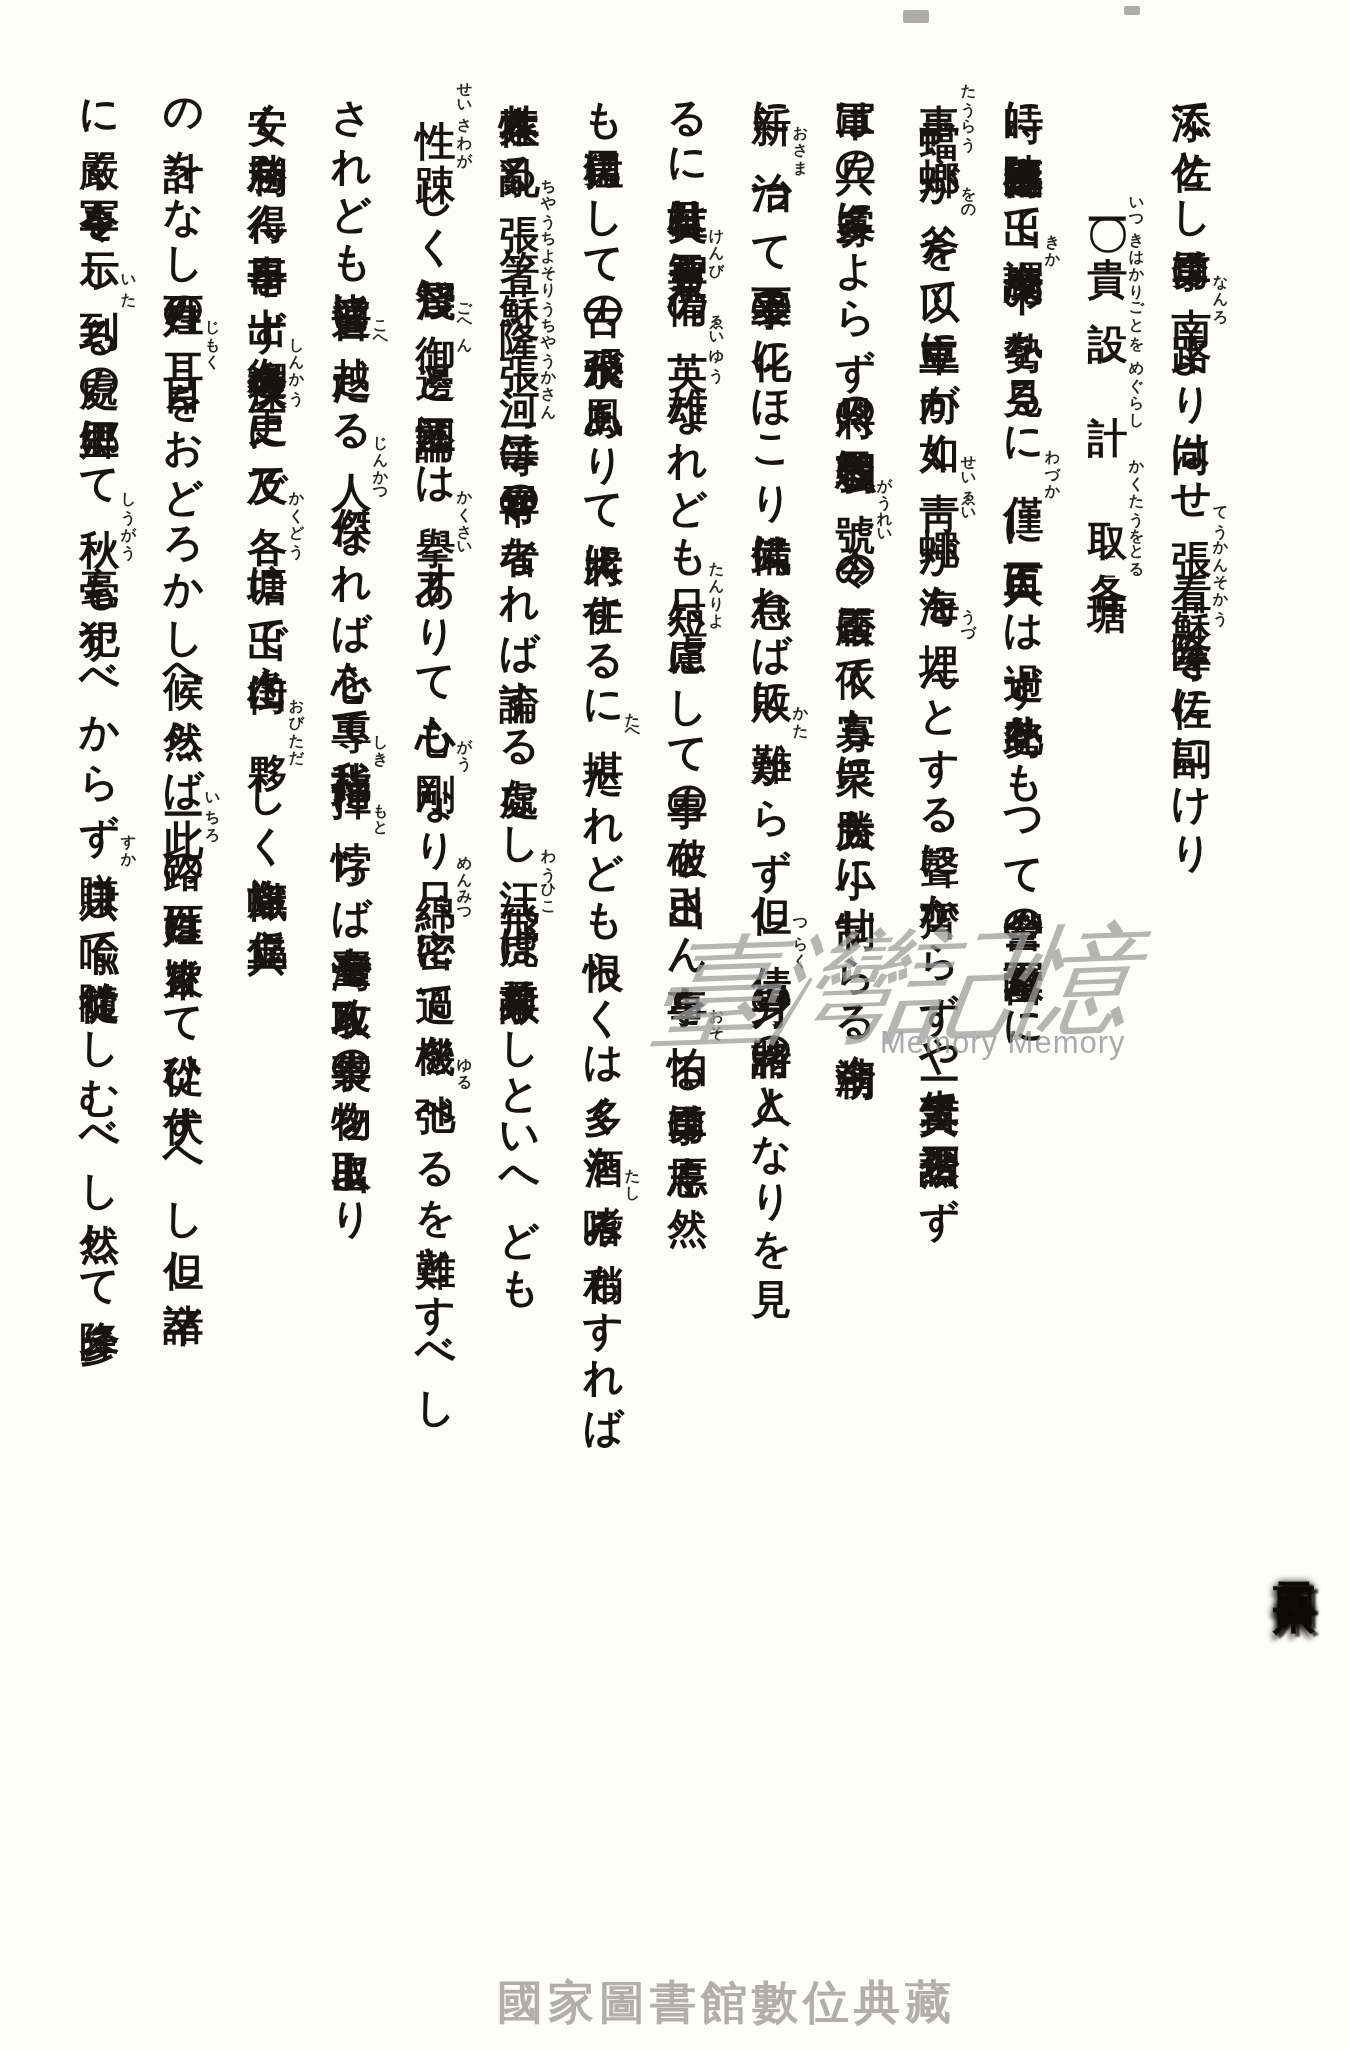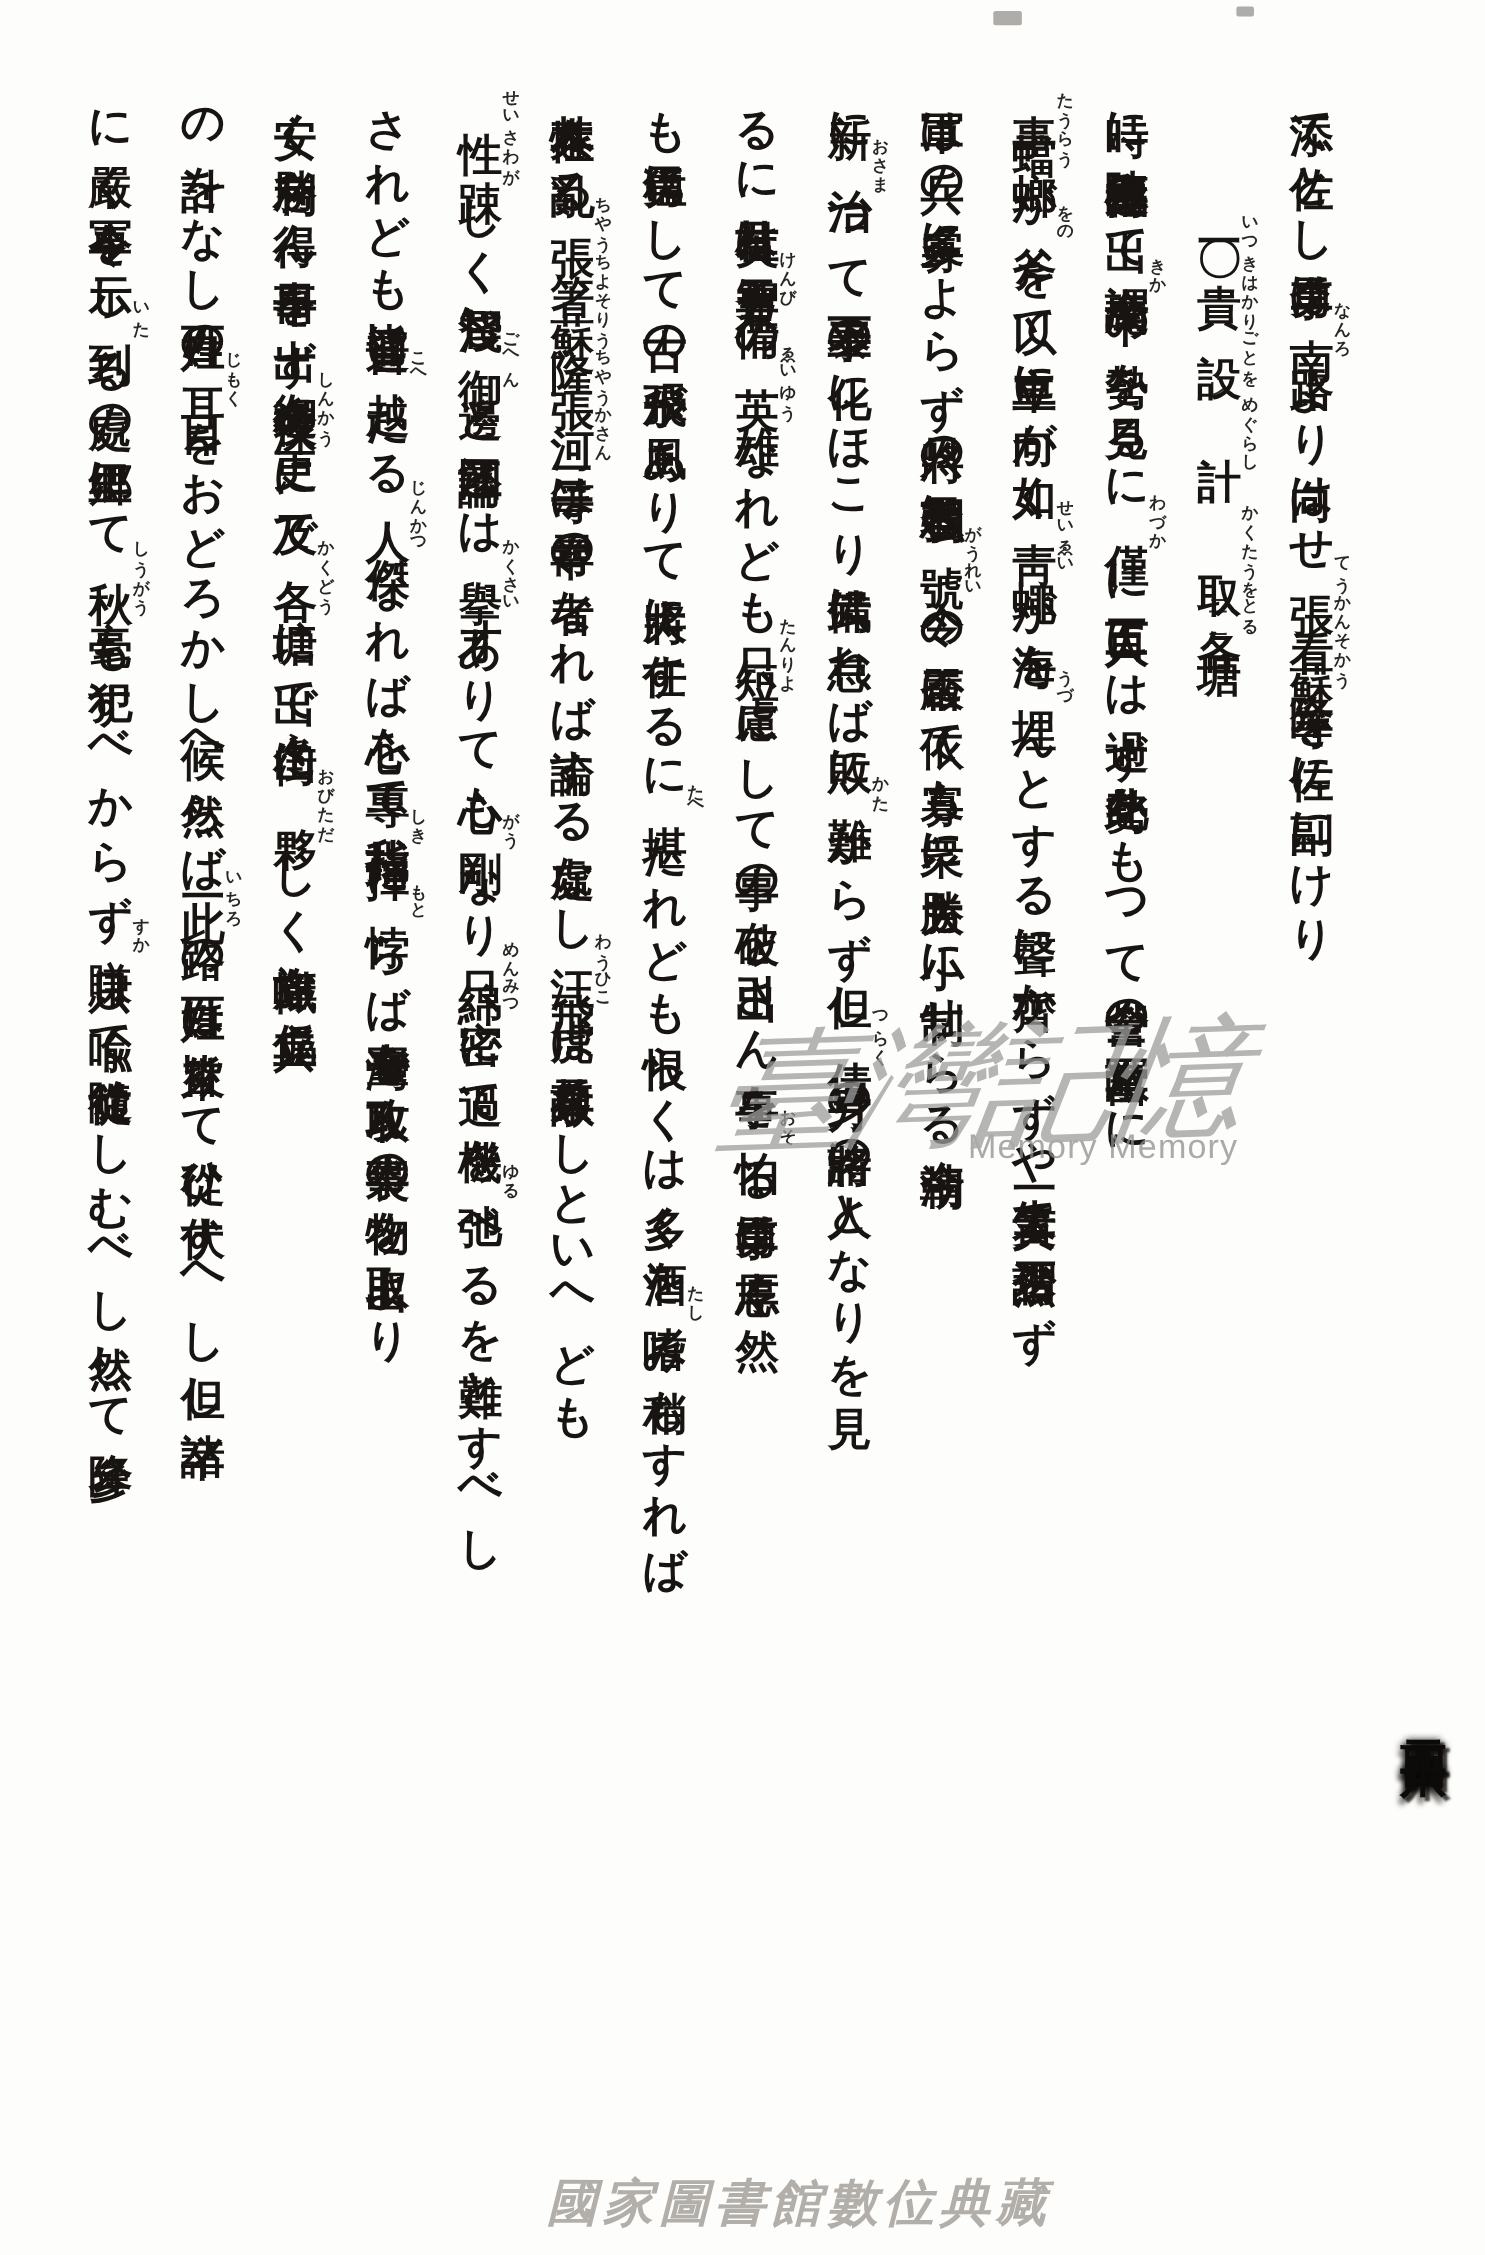--- a/index.html
+++ b/index.html
@@ -78,21 +78,20 @@
   }
   
   .wm-bottom{
     position:absolute;
     left:497px;top:1972px;
     font-size:46px;
     letter-spacing:5px;
     color:#b2afab;
     font-weight:bold;
     white-space:nowrap;
-    font-style:italic;
   }
   
   .speck{position:absolute;background:#6f6b66;opacity:.55;border-radius:2px;}
   .speck-1{left:903px;top:10px;width:26px;height:13px;}
   .speck-2{left:1124px;top:6px;width:16px;height:9px;}
 </style>
 </head>
 <body>
 
 <div class="page">

